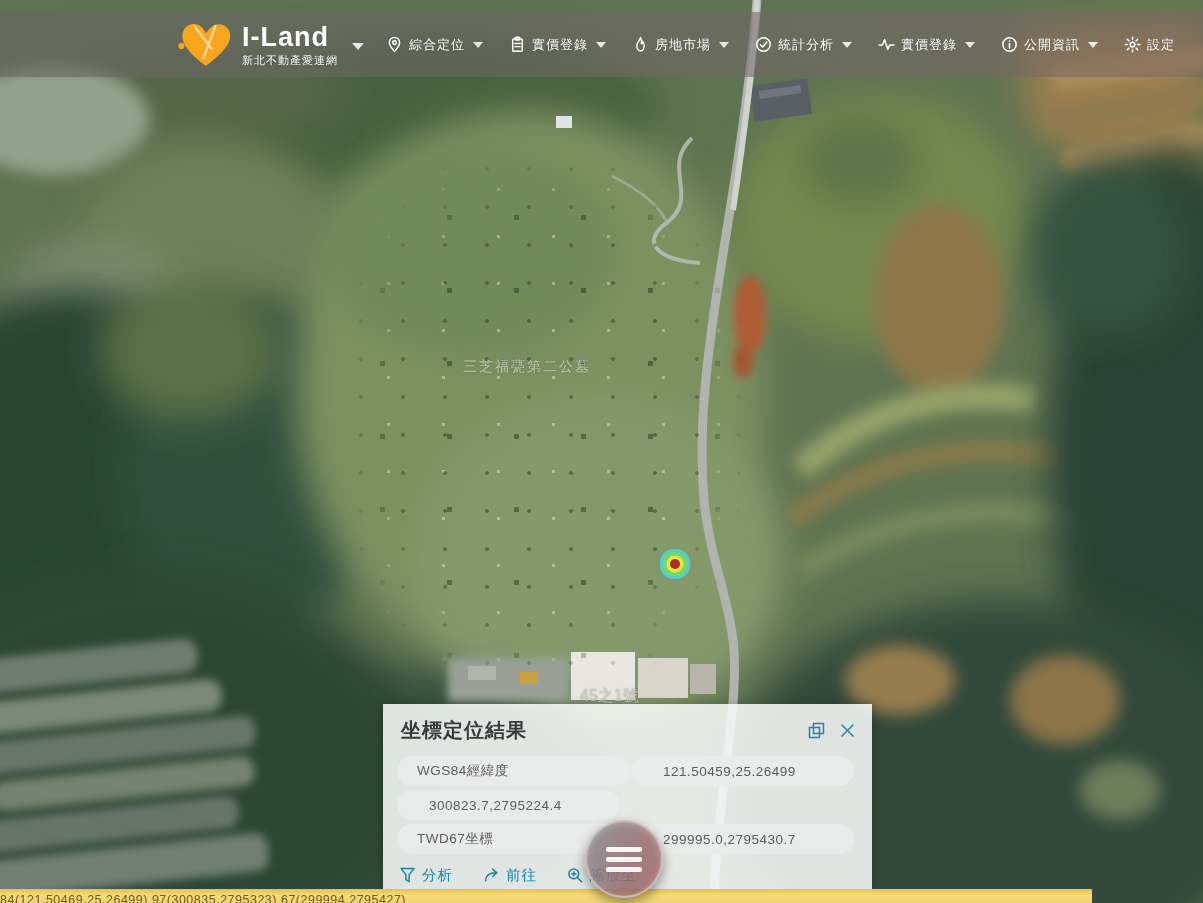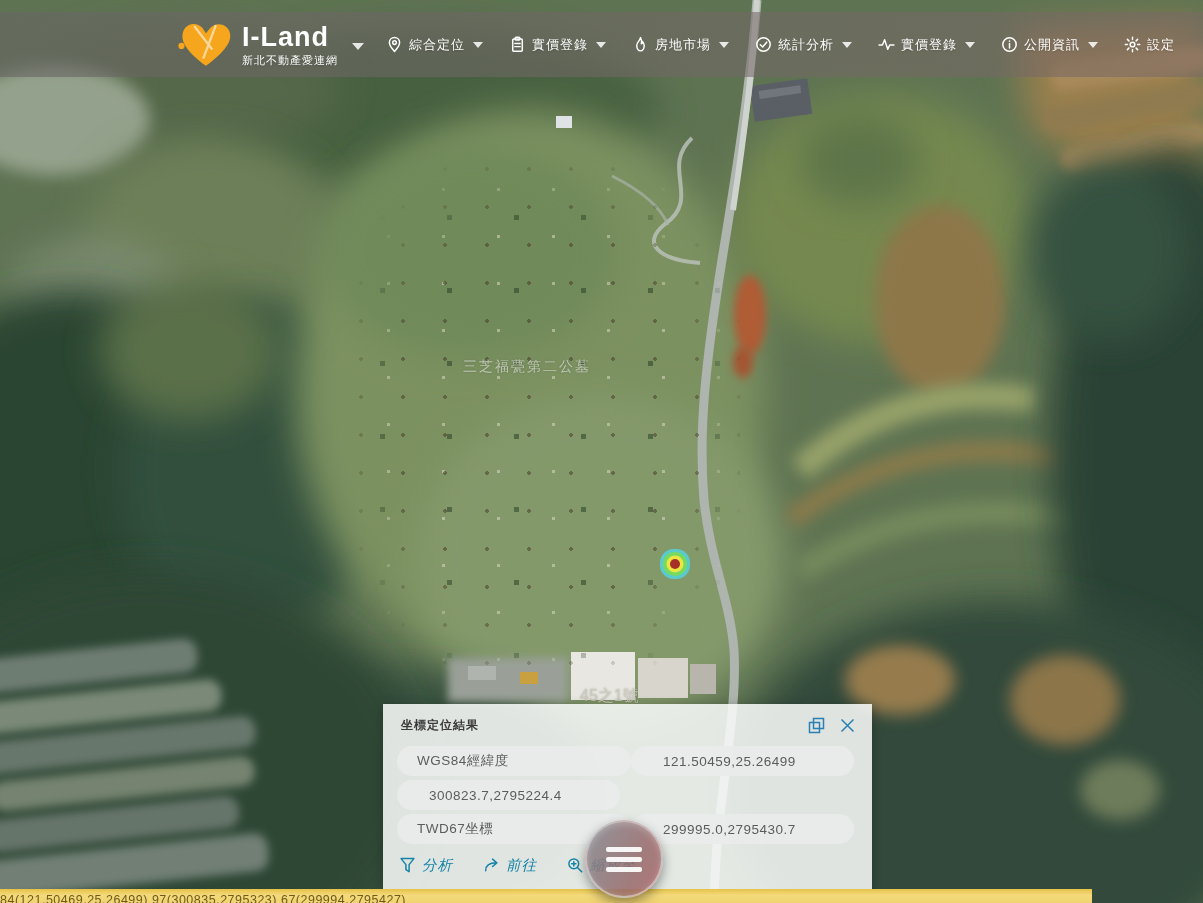--- a/index.html
+++ b/index.html
@@ -45,30 +45,30 @@
   .nav-item { display:flex; align-items:center; gap:6px; font-size:13px; letter-spacing:1px;
     cursor:pointer; white-space:nowrap; text-shadow:0 1px 2px rgba(0,0,0,.2); }
   .nav-item svg { width:17px; height:17px; stroke:#fff; fill:none; stroke-width:1.4;
     stroke-linecap:round; stroke-linejoin:round; }
   .nav-item .caret { border-top-width:6px; border-left-width:5px; border-right-width:5px; margin-left:2px; }
 
   
   .panel { position:absolute; left:383px; top:704px; width:489px; height:199px; z-index:20;
     background:rgba(247,249,248,.88); box-shadow:0 2px 10px rgba(0,0,0,.25); }
   .panel-header { display:flex; align-items:center; padding:13px 16px 10px 18px; }
-  .panel-title { font-size:12px; font-weight:bold; color:#3a3a3a; letter-spacing:1px; flex:1; }
+  .panel-title { font-size:20px; font-weight:bold; color:#3a3a3a; letter-spacing:1px; flex:1; }
   .panel-icons { display:flex; align-items:center; gap:14px; }
   .panel-icons svg { width:17px; height:17px; stroke:#2a7fb4; fill:none; stroke-width:1.5; cursor:pointer; }
   .rows { padding:2px 14px 0 14px; display:flex; flex-direction:column; gap:4px; }
   .row { display:flex; gap:0; }
   .cell { background:rgba(233,235,234,.92); border-radius:15px; height:30px; display:flex;
     align-items:center; font-size:13.5px; color:#5c5c5c; letter-spacing:.5px; }
   .cell.label { width:234px; padding-left:20px; }
   .cell.value { width:223px; padding-left:32px; }
-  .actions { display:flex; align-items:center; gap:30px; padding:12px 16px 0 16px;font-style:italic; }
+  .actions { display:flex; align-items:center; gap:30px; padding:12px 16px 0 16px; }
   .action { display:flex; align-items:center; gap:6px; color:#1583a8; font-size:14.5px;
     letter-spacing:1px; cursor:pointer; }
   .action svg { width:17px; height:17px; stroke:#1583a8; fill:none; stroke-width:1.4;
     stroke-linecap:round; stroke-linejoin:round; }
 
   
   .fab { position:absolute; left:585px; top:820px; width:78px; height:78px; border-radius:50%; z-index:40;
     background:linear-gradient(115deg, rgba(128,133,140,.85), rgba(150,104,106,.85) 65%, rgba(168,100,102,.85));
     border:2px solid rgba(255,255,255,.45);
     box-shadow:0 5px 12px rgba(0,0,0,.4), inset 0 2px 6px rgba(255,255,255,.25);

